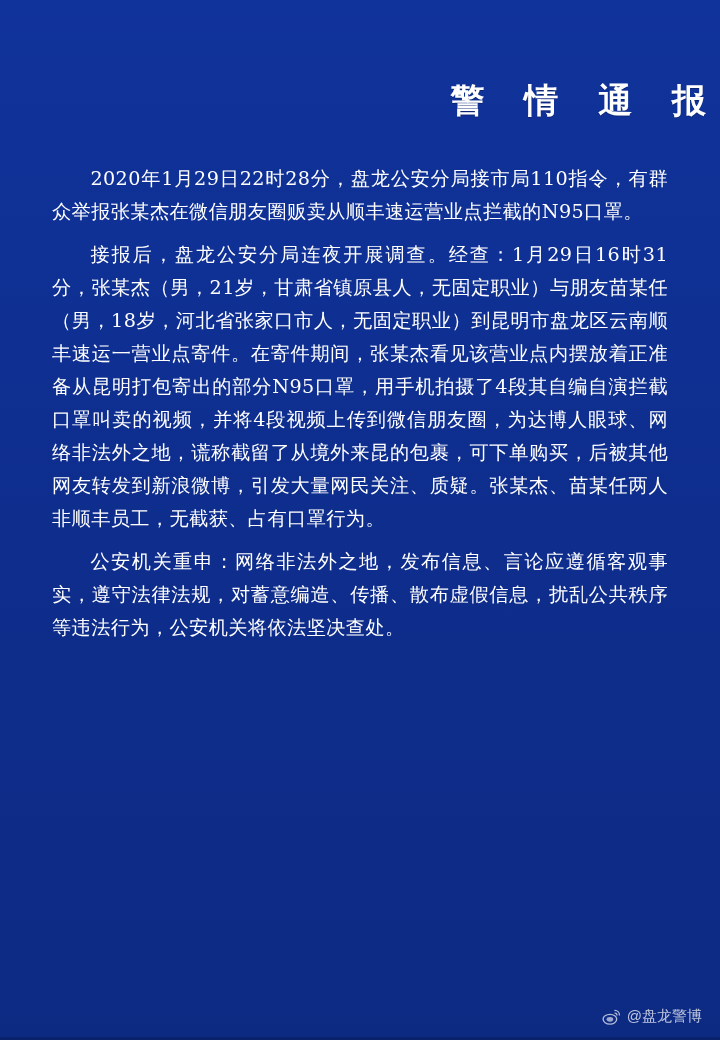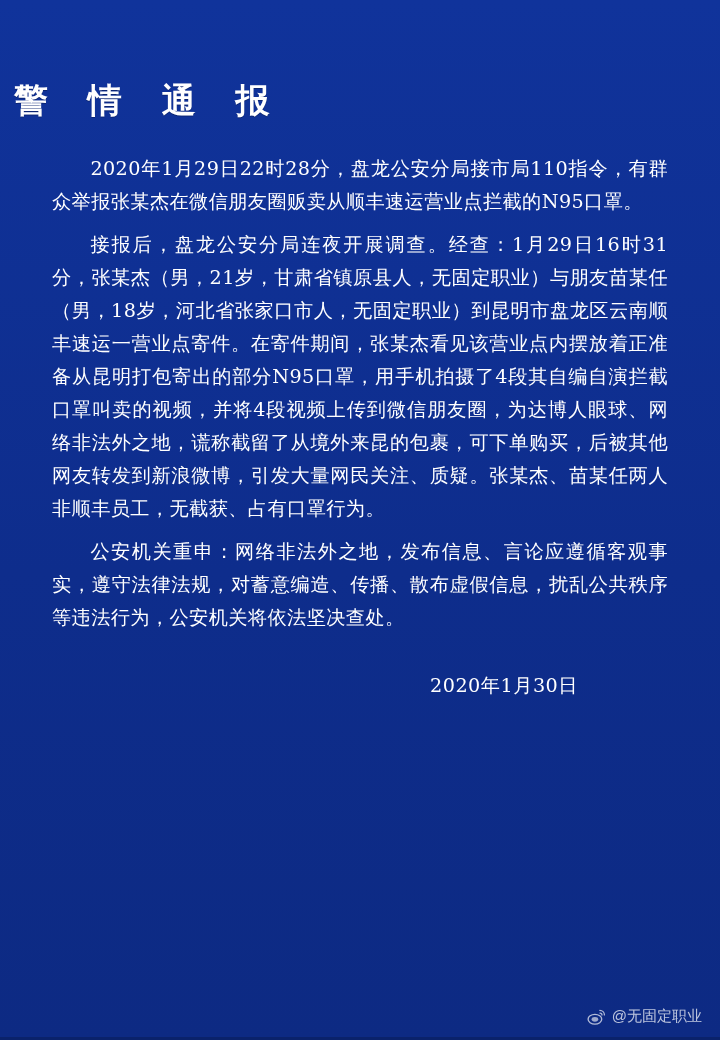--- a/index.html
+++ b/index.html
@@ -17,30 +17,30 @@
     position: relative;
   }
   .page {
     position: absolute;
     inset: 0;
     background: linear-gradient(180deg, #10339b 0%, #0e2d8c 55%, #0d2a83 100%);
     display: flex;
     flex-direction: column;
   }
   .doc-title {
-    text-align: left;
+    text-align: right;
     font-size: 34px;
     font-weight: bold;
     letter-spacing: 14px;
     margin: 78px 0 0 0;
     padding-left: 14px;
     text-shadow: 0 1px 0 rgba(0,0,0,0.25);
   }
   .body-area {
-    margin: 28px 52px 0 52px;
+    margin: 38px 52px 0 52px;
     flex: 1 1 auto;
   }
   .para {
     font-size: 19.2px;
     line-height: 1.72;
     text-align: justify;
     text-justify: inter-ideograph;
     text-indent: 2em;
     margin: 0 0 10px 0;
     letter-spacing: 0.4px;
@@ -88,30 +88,29 @@
 <div class="page">
 
   <h1 class="doc-title">警 情 通 报</h1>
 
   <div class="body-area">
     <p class="para">2020年1月29日22时28分，盘龙公安分局接市局110指令，有群众举报张某杰在微信朋友圈贩卖从顺丰速运营业点拦截的N95口罩。</p>
     <p class="para">接报后，盘龙公安分局连夜开展调查。经查：1月29日16时31分，张某杰（男，21岁，甘肃省镇原县人，无固定职业）与朋友苗某任（男，18岁，河北省张家口市人，无固定职业）到昆明市盘龙区云南顺丰速运一营业点寄件。在寄件期间，张某杰看见该营业点内摆放着正准备从昆明打包寄出的部分N95口罩，用手机拍摄了4段其自编自演拦截口罩叫卖的视频，并将4段视频上传到微信朋友圈，为达博人眼球、网络非法外之地，谎称截留了从境外来昆的包裹，可下单购买，后被其他网友转发到新浪微博，引发大量网民关注、质疑。张某杰、苗某任两人非顺丰员工，无截获、占有口罩行为。</p>
     <p class="para">公安机关重申：网络非法外之地，发布信息、言论应遵循客观事实，遵守法律法规，对蓄意编造、传播、散布虚假信息，扰乱公共秩序等违法行为，公安机关将依法坚决查处。</p>
 
     <div class="signature">
-      <span class="sign-line">2020年1月30日</span>
     </div>
   </div>
 
   <div class="watermark">
     <span class="weibo-icon">
       <svg viewBox="0 0 24 24" width="19" height="19" aria-hidden="true">
         <ellipse cx="10" cy="15.5" rx="8.6" ry="6.2" fill="none" stroke="#ffffff" stroke-width="1.7" opacity="0.85"></ellipse>
         <ellipse cx="10" cy="15.6" rx="4.2" ry="3" fill="#ffffff" opacity="0.75"></ellipse>
         <path d="M16.2 4.2c3.2 0 5.8 2.6 5.8 5.8" fill="none" stroke="#ffffff" stroke-width="1.6" stroke-linecap="round" opacity="0.85"></path>
         <path d="M16.4 7.6c1.4 0 2.5 1.1 2.5 2.5" fill="none" stroke="#ffffff" stroke-width="1.6" stroke-linecap="round" opacity="0.85"></path>
       </svg>
     </span>
-    <span>@无固定职业</span>
+    <span>@盘龙警博</span>
   </div>
 
   <div class="bottom-edge"></div>
 </div>
 
 </body></html>

